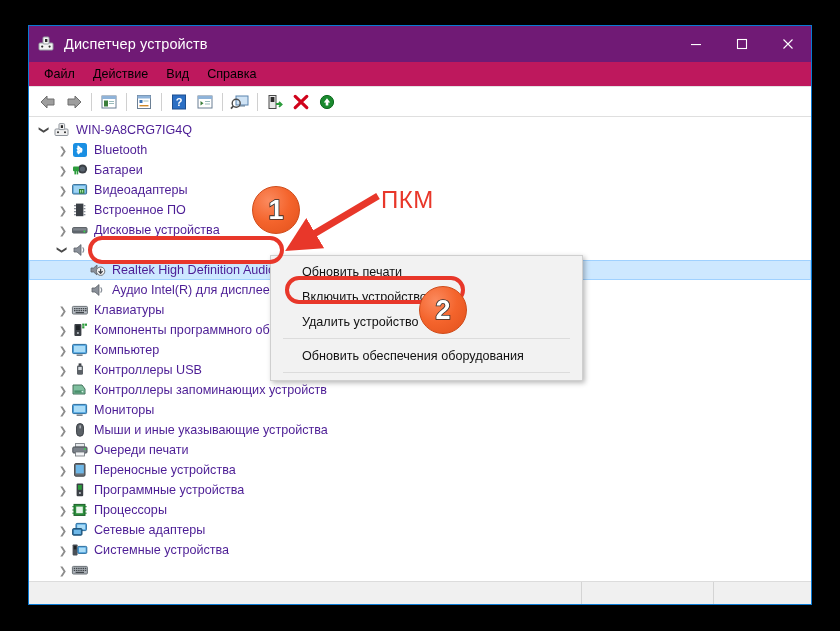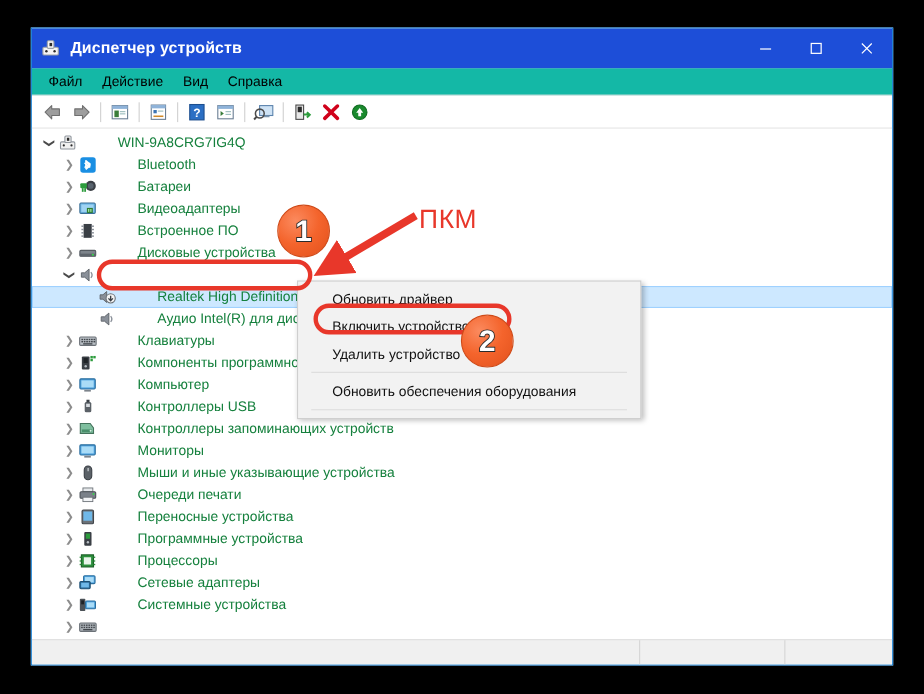--- a/index.html
+++ b/index.html
@@ -19,24 +19,23 @@
     left: 28px; top: 25px;
     width: 784px; height: 580px;
     background: #ffffff;
     border: 1px solid #0a7ad4;
     display: flex; flex-direction: column;
   }
 
   
   #titlebar {
     height: 24px; min-height: 36px;
-    background: #1d4ed8;
+    background: #701a75;
     display: flex; align-items: center;
     position: relative;
-    font-weight: bold;
   }
   #app-icon {
     width: 18px; height: 18px;
     margin-left: 8px; margin-right: 9px;
     position: relative;
   }
   #title-text {
     color: #ffffff;
     font-size: 14.5px;
     letter-spacing: .1px;
@@ -45,21 +44,21 @@
   .wbtns { margin-left: auto; display: flex; height: 100%; }
   .wbtn {
     width: 46px; height: 36px;
     display: flex; align-items: center; justify-content: center;
     color: #fff;
   }
 
   
   #menubar {
     height: 25px; min-height: 25px;
-    background: #14b8a6;
+    background: #be185d;
     display: flex; align-items: center;
     padding-left: 6px;
     border-bottom: 1px solid #e3e3e3;
   }
   .menu-item {
     font-size: 12.6px; color: #000;
     padding: 3px 9px;
     white-space: nowrap;
   }
 
@@ -99,21 +98,21 @@
     flex: 0 0 16px;
   }
   .chev.open { color: #4a4a4a; }
   .chev.empty { visibility: hidden; }
   .ticon {
     width: 18px; height: 16px;
     margin-right: 5px;
     flex: 0 0 18px;
     position: relative;
   }
-  .tlabel { font-size: 12.6px; color: #15803d; margin-left: 31px; }
+  .tlabel { font-size: 12.6px; color: #4c1d95; }
   .row.sel { }
   .row.sel .selbox {
     position: absolute; left: 0; top: 0; bottom: 0; right: 0;
     background: #cde8ff; border: 1px solid #9fd1ff;
   }
   .row.sel .chev, .row.sel .ticon, .row.sel .tlabel { position: relative; z-index: 2; }
 
   
   #statusbar {
     height: 23px; min-height: 23px;
@@ -642,21 +641,21 @@
 
     <div id="statusbar">
       <div id="sb-main"></div>
       <div id="sb-a" class="sb-seg"></div>
       <div id="sb-b" class="sb-seg"></div>
     </div>
 
   </div>
 
   <div id="ctxmenu">
-    <div class="ctx-item">Обновить драйвер</div>
+    <div class="ctx-item">Обновить печати</div>
     <div class="ctx-item">Включить устройство</div>
     <div class="ctx-item">Удалить устройство</div>
     <div class="ctx-sep"></div>
     <div class="ctx-item">Обновить обеспечения оборудования</div>
     <div class="ctx-sep"></div>
   </div>
 
   <svg id="arrow-svg">
     <defs>
       <marker id="ah" markerWidth="5" markerHeight="5" refX="2.2" refY="2.5" orient="auto">

